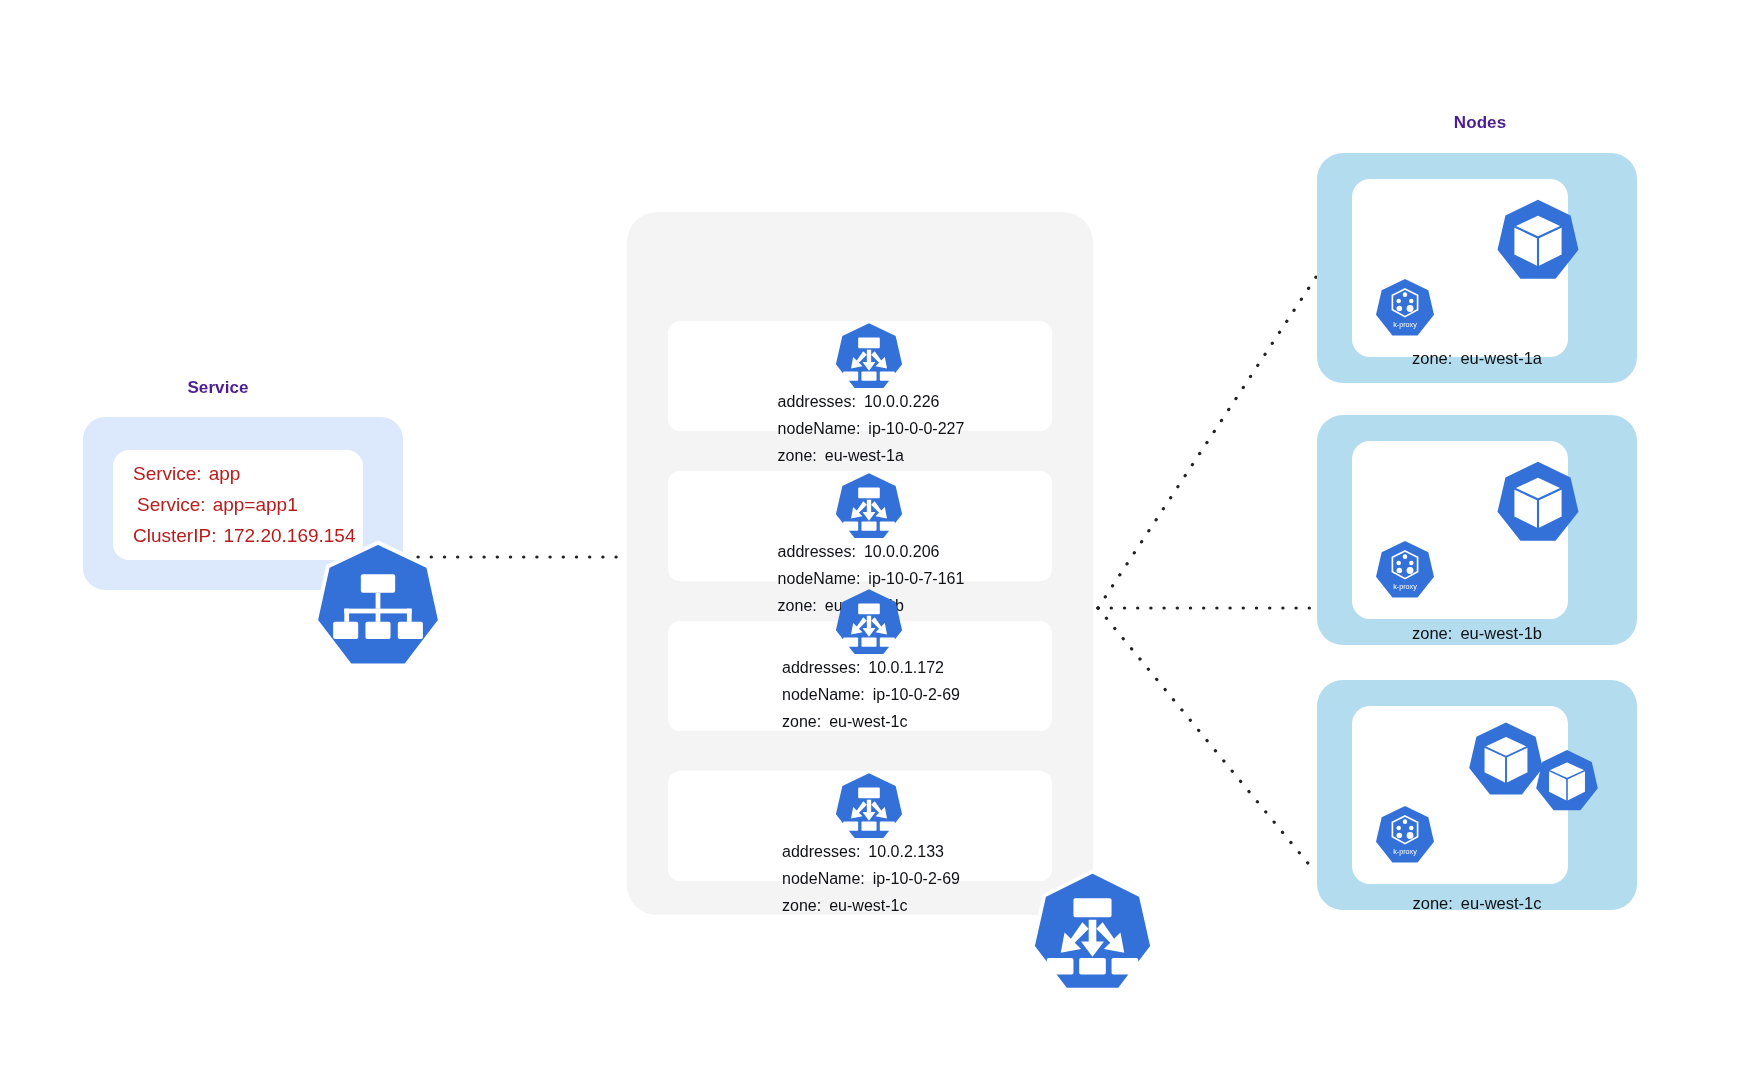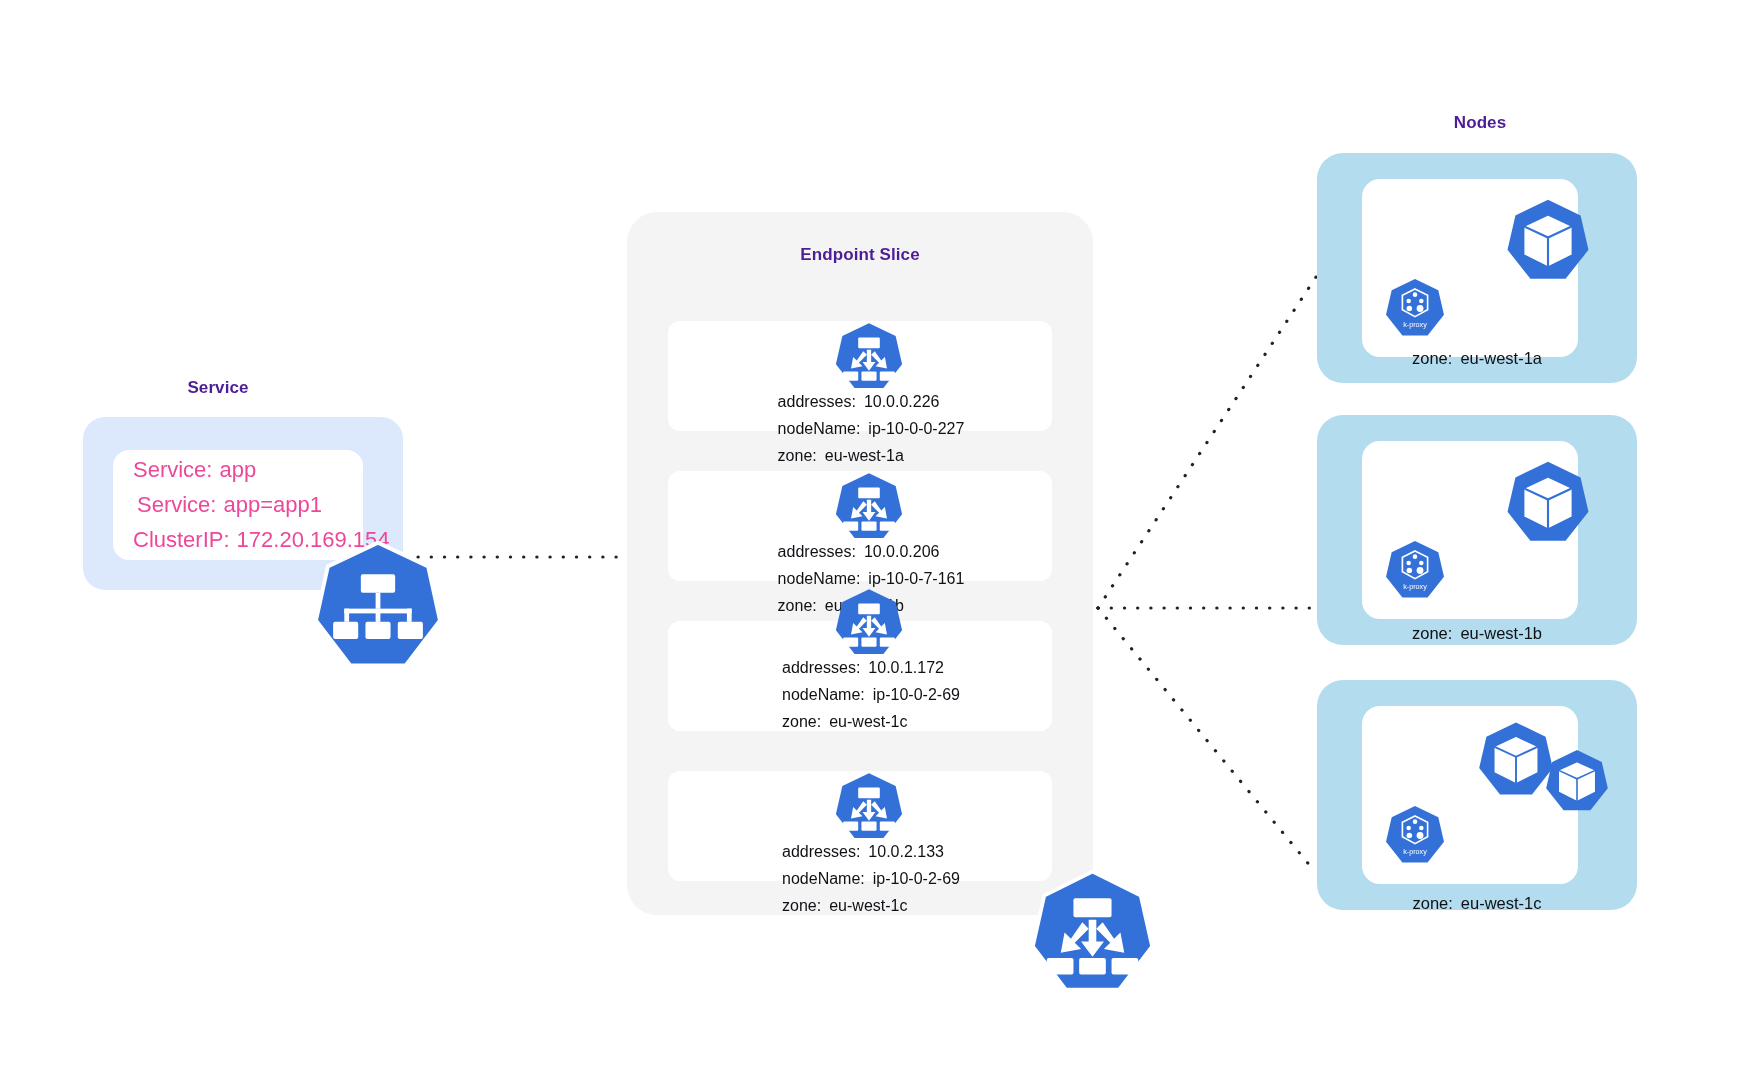--- a/index.html
+++ b/index.html
@@ -67,22 +67,22 @@
     left: 0; top: 0;
     width: 100%; height: 100%;
     display: flex;
     flex-direction: column;
     justify-content: center;
     gap: 9px;
     padding-left: 20px;
     box-sizing: border-box;
   }
   .svc-row {
-    font-size: 22px;
-    color: #ec4899;
+    font-size: 19px;
+    color: #b91c1c;
     white-space: nowrap;
   }
   .svc-row .k { }
   .svc-row .v { margin-left: 7px; }
 
   #service-icon {
     position: absolute;
     left: 312px; top: 540px;
     width: 132px; height: 132px;
     z-index: 4;
@@ -146,21 +146,21 @@
     position: absolute;
     left: 1317px;
     width: 320px;
     height: 230px;
     background: #b4dcef;
     border-radius: 26px;
     z-index: 2;
   }
   .node-card {
     position: absolute;
-    left: 45px; top: 26px;
+    left: 35px; top: 26px;
     width: 216px; height: 178px;
     background: #ffffff;
     border-radius: 18px;
   }
   .zone-label {
     position: absolute;
     left: 1317px;
     width: 320px;
     text-align: center;
     font-size: 16.5px;
@@ -214,21 +214,20 @@
       <rect x="24.5" y="52" width="3.6" height="10"></rect>
       <rect x="48.2" y="52" width="3.6" height="10"></rect>
       <rect x="71.9" y="52" width="3.6" height="10"></rect>
       <rect x="16" y="62" width="19" height="13" rx="1.5"></rect>
       <rect x="40.5" y="62" width="19" height="13" rx="1.5"></rect>
       <rect x="65" y="62" width="19" height="13" rx="1.5"></rect>
     </g>
   </svg>
 
   <div id="eps-panel"></div>
-  <div class="section-title" id="eps-title">Endpoint Slice</div>
 
   <div style="position:absolute; left:627px; top:212px; width:466px; height:703px; z-index:3;">
 
     <div class="eps-card" style="top:109px;">
       <svg class="eps-icon" viewBox="0 0 100 100" xmlns="http://www.w3.org/2000/svg">
         <polygon points="50,3 87,21 96,60 70,93 30,93 4,60 13,21" fill="#3371d8"></polygon>
         <g fill="#ffffff">
           <rect x="35" y="23" width="30" height="15" rx="1.5"></rect>
           <path d="M47 40 h6 v17 h6 l-9 12 l-9 -12 h6 z"></path>
           <path d="M42 42 l5 5 l-11 11 l5 5 l-16 3 l3 -16 l5 5 z"></path>

